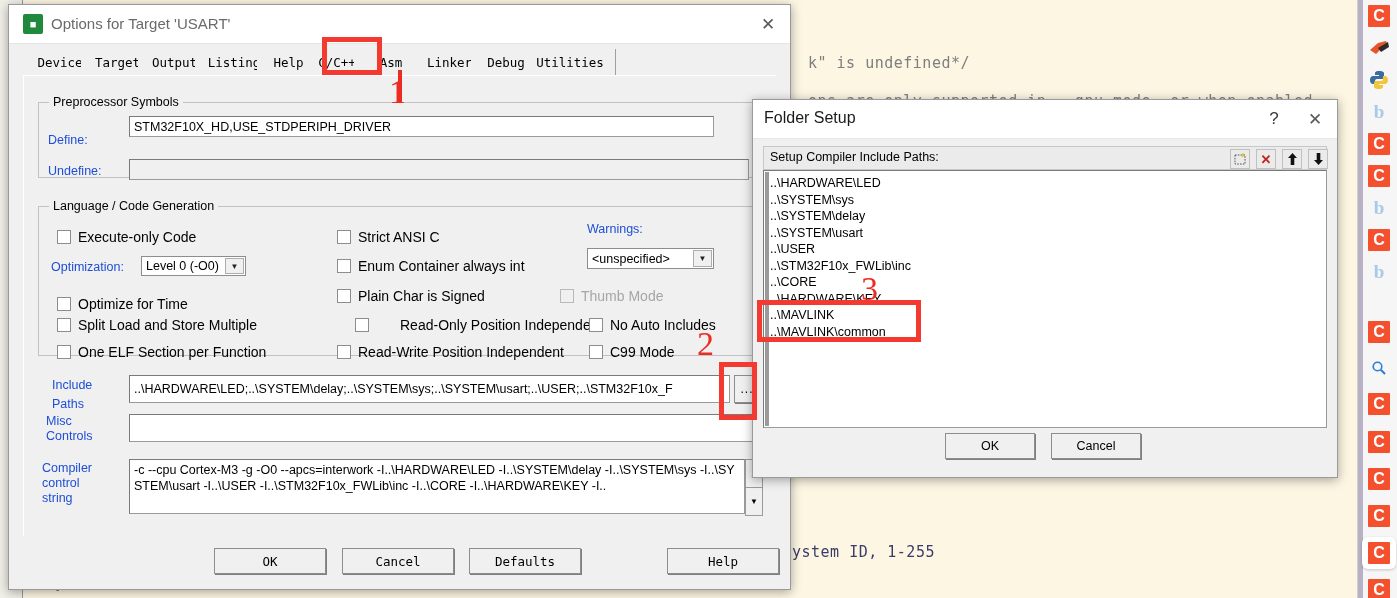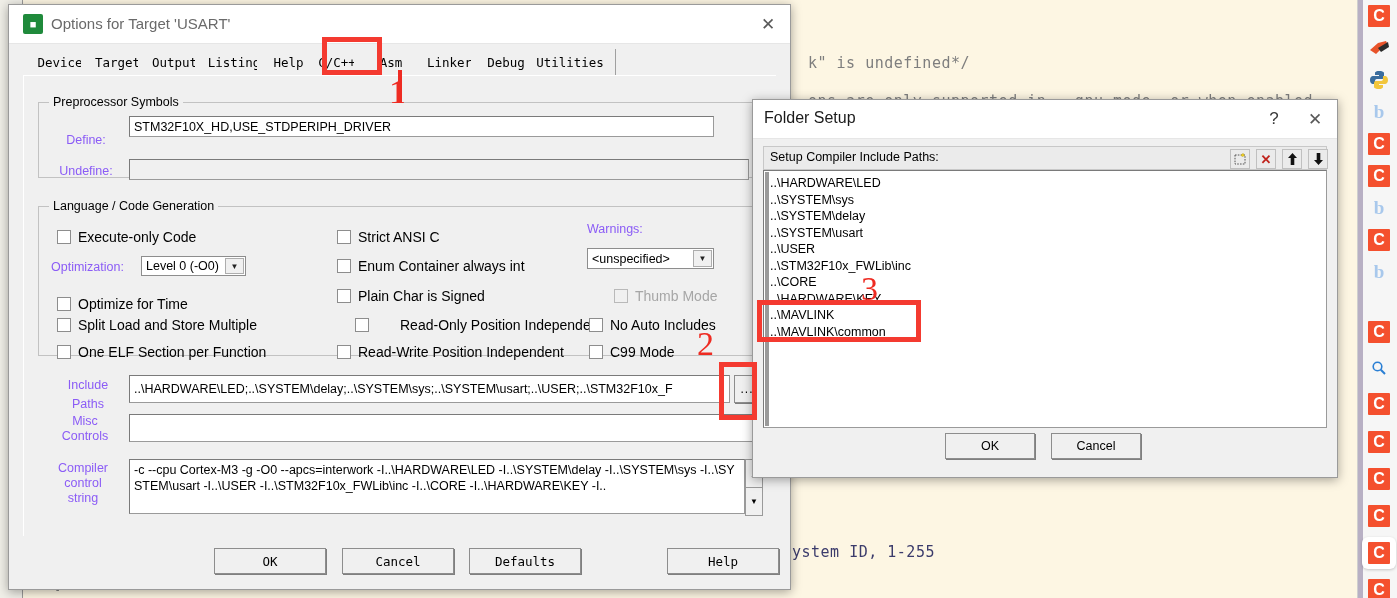--- a/index.html
+++ b/index.html
@@ -47,21 +47,21 @@
   .tab.sel{background:#f0f0f0;}
   #tabs-underline{position:absolute;left:14px;top:70px;width:752px;height:1px;background:#a0a0a0;}
 
   
   #opt-panel{position:absolute;left:14px;top:70px;width:752px;height:460px;background:#f0f0f0;
              border-left:1px solid #fff;border-top:1px solid #fff;}
 
   .group{position:absolute;border:1px solid #c2c2c2;}
   .group-label{position:absolute;background:#f0f0f0;padding:0 4px;font-size:12.5px;color:#000;top:-8px;left:10px;}
 
-  .fld-label{position:absolute;font-size:12.5px;color:#8b5cf6;text-align:center;}
+  .fld-label{position:absolute;font-size:12.5px;color:#1d4ed8;text-align:left;}
   .txtbox{position:absolute;background:#fff;border:1px solid #9a9a9a;border-top-color:#7a7a7a;border-left-color:#7a7a7a;
           font-size:12.5px;color:#000;padding:2px 4px;box-sizing:border-box;overflow:hidden;white-space:nowrap;display:flex;align-items:center;}
   .txtbox.ro{background:#f0f0f0;}
 
   .cbrow{position:absolute;display:flex;align-items:center;font-size:14px;}
   .cbox{width:12px;height:12px;background:#fff;border:1px solid #8d8d8d;margin-right:7px;flex:none;}
   .cbox.dis{background:#f0f0f0;border-color:#b9b9b9;}
   .cbrow.dis{color:#a6a6a6;}
 
   .combo{position:absolute;background:#fff;border:1px solid #8d8d8d;box-sizing:border-box;display:flex;align-items:center;
@@ -182,21 +182,21 @@
     <div class="cbrow" style="left:313px;top:268px;">
       <span class="cbox"></span>
       <span>Read-Write Position Independent</span>
     </div>
 
     <div class="fld-label" style="left:563px;top:146px;">Warnings:</div>
     <div class="combo" style="left:563px;top:172px;width:127px;height:21px;">
       <span>&lt;unspecified&gt;</span>
       <span class="arrow">▼</span>
     </div>
-    <div class="cbrow dis" style="left:590px;top:212px;text-align:right;">
+    <div class="cbrow dis" style="left:536px;top:212px;text-align:right;">
       <span class="cbox dis"></span>
       <span>Thumb Mode</span>
     </div>
     <div class="cbrow" style="left:565px;top:241px;">
       <span class="cbox"></span>
       <span>No Auto Includes</span>
     </div>
     <div class="cbrow" style="left:565px;top:268px;">
       <span class="cbox"></span>
       <span>C99 Mode</span>

